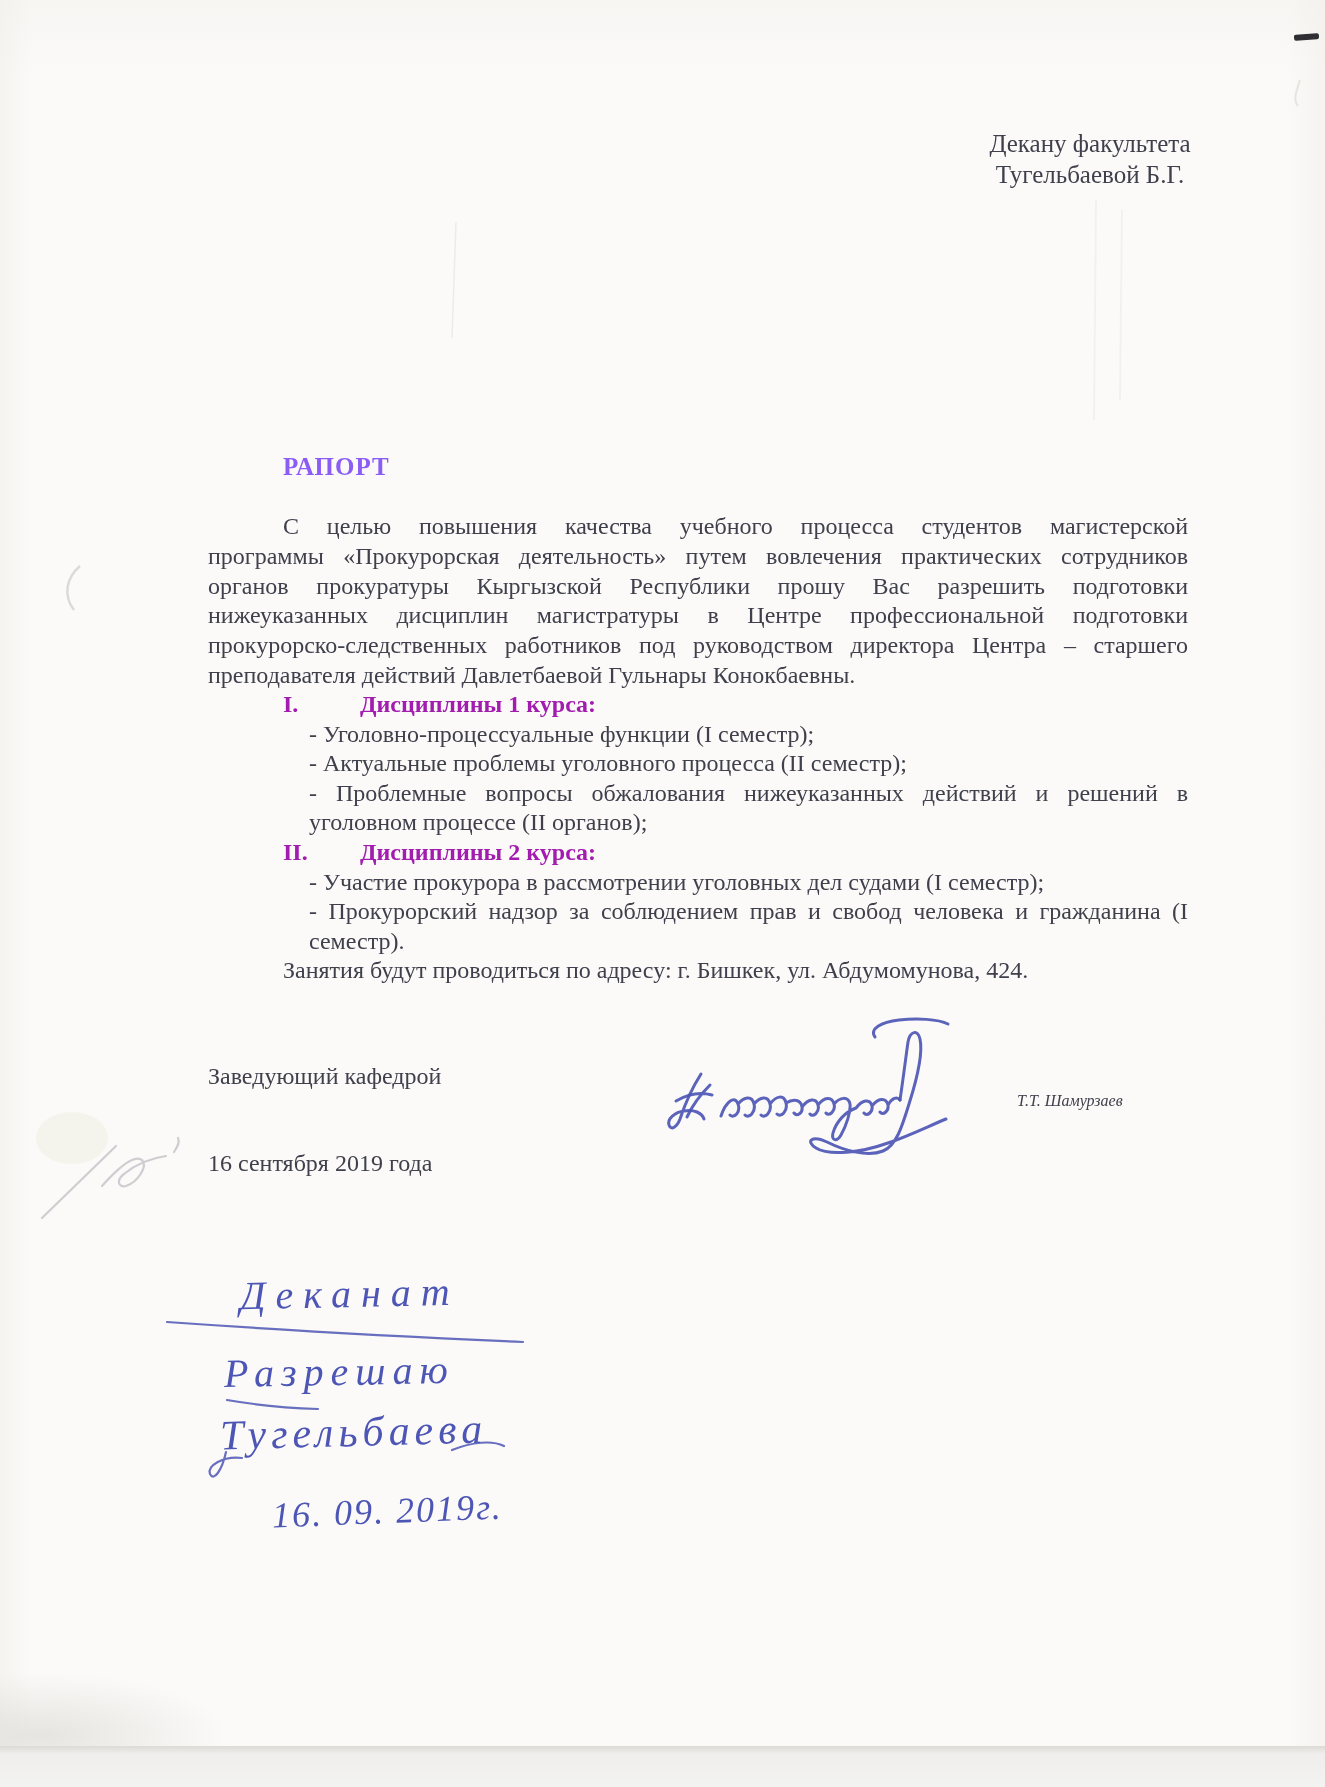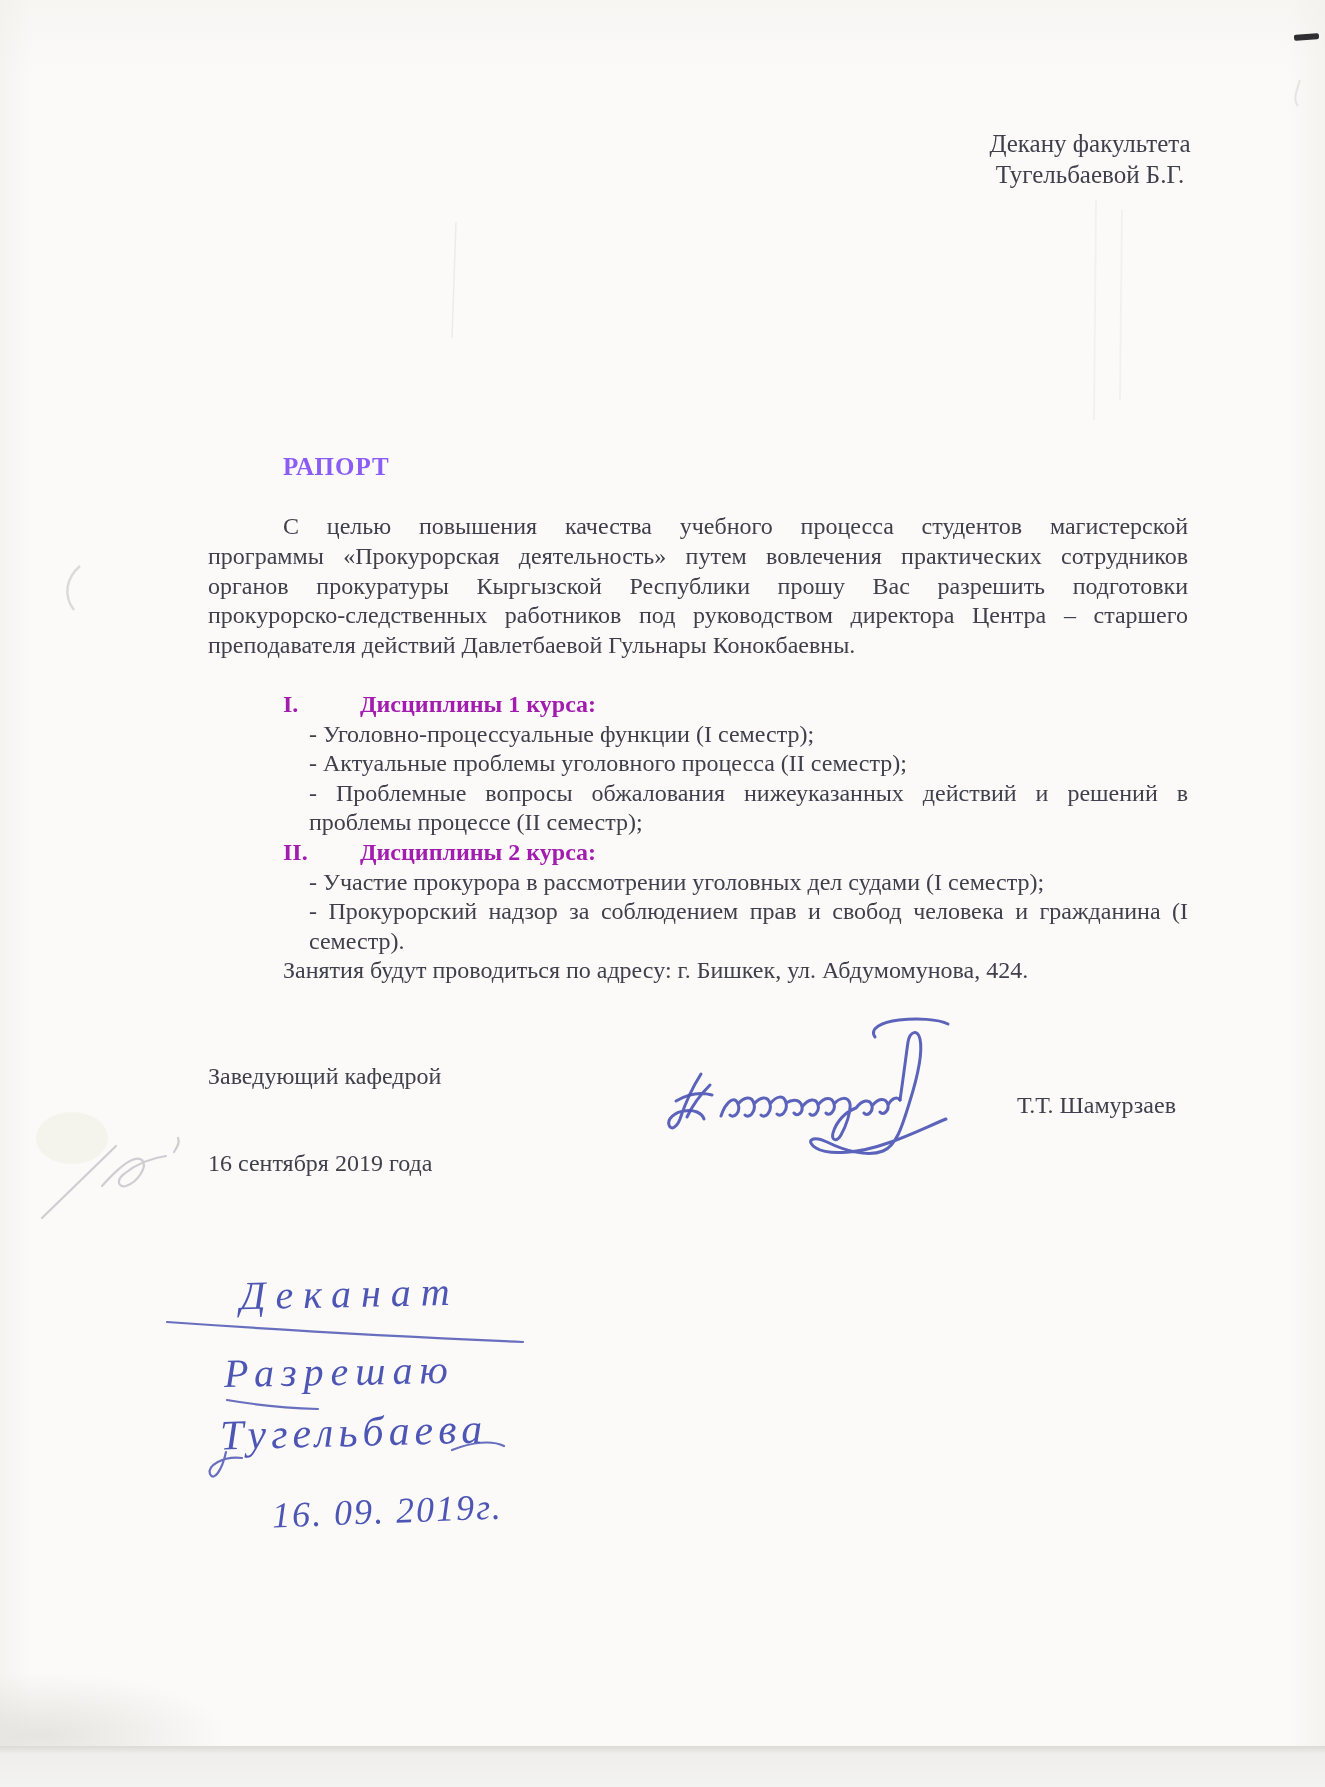--- a/index.html
+++ b/index.html
@@ -27,21 +27,21 @@
   .para{position:absolute;top:512px;left:208px;width:980px;font-size:24px;line-height:29.8px;}
   .jline{white-space:nowrap;text-align:justify;text-align-last:justify;}
   .lline{white-space:nowrap;text-align:left;}
   .indent1{padding-left:75px;}
   .listblock{position:absolute;top:690px;left:208px;width:980px;font-size:24px;line-height:29.6px;}
   .heading{padding-left:75px;font-weight:bold;color:#a21caf;white-space:nowrap;}
   .numeral{display:inline-block;width:77px;}
   .item{margin-left:97px;padding-left:4px;}
   .item .jline{text-align:justify;text-align-last:justify;}
   .sign-pos{position:absolute;top:1062px;left:208px;font-size:24px;line-height:29.5px;}
-  .sign-name{position:absolute;top:1092px;left:1017px;font-size:24px;}
+  .sign-name{position:absolute;top:1092px;left:1017px;font-size:16px;font-style:italic;}
   .date-line{position:absolute;top:1150px;left:208px;font-size:24px;}
   .hw{position:absolute;font-style:italic;color:#4d56b4;white-space:nowrap;}
   .hw1{top:1270px;left:240px;font-size:40px;letter-spacing:10px;transform:rotate(-1.2deg);}
   .hw2{top:1348px;left:224px;font-size:40px;letter-spacing:7px;transform:rotate(-1deg);}
   .hw3{top:1408px;left:220px;font-size:42px;letter-spacing:5px;transform:rotate(-1.5deg);}
   .hw4{top:1490px;left:272px;font-size:36px;letter-spacing:2px;transform:rotate(-2.2deg);}
   svg.artifacts{position:absolute;left:0;top:0;pointer-events:none;}
 </style>
 </head>
 <body>
@@ -54,37 +54,38 @@
   <div>Декану факультета</div>
   <div>Тугельбаевой Б.Г.</div>
 </div>
 
 <div class="doc-title">РАПОРТ</div>
 
 <div class="para">
   <div class="jline indent1">С целью повышения качества учебного процесса студентов магистерской</div>
   <div class="jline">программы «Прокурорская деятельность» путем вовлечения практических сотрудников</div>
   <div class="jline">органов прокуратуры Кыргызской Республики прошу Вас разрешить подготовки</div>
+  <div class="jline">нижеуказанных дисциплин магистратуры в Центре профессиональной подготовки</div>
   <div class="jline">прокурорско-следственных работников под руководством директора Центра – старшего</div>
   <div class="lline">преподавателя действий Давлетбаевой Гульнары Конокбаевны.</div>
 </div>
 
 <div class="listblock">
   <div class="heading">
     <span class="numeral">I.</span><span>Дисциплины 1 курса:</span>
   </div>
   <div class="item">
     <div class="lline">- Уголовно-процессуальные функции (I семестр);</div>
   </div>
   <div class="item">
     <div class="lline">- Актуальные проблемы уголовного процесса (II семестр);</div>
   </div>
   <div class="item">
     <div class="jline">- Проблемные вопросы обжалования нижеуказанных действий и решений в</div>
-    <div class="lline">проблемы процессе (II семестр);</div>
+    <div class="lline">уголовном процессе (II органов);</div>
   </div>
   <div class="heading">
     <span class="numeral">II.</span><span>Дисциплины 2 курса:</span>
   </div>
   <div class="item">
     <div class="lline">- Участие прокурора в рассмотрении уголовных дел судами (I семестр);</div>
   </div>
   <div class="item">
     <div class="jline">- Прокурорский надзор за соблюдением прав и свобод человека и гражданина (I</div>
     <div class="lline">семестр).</div>

